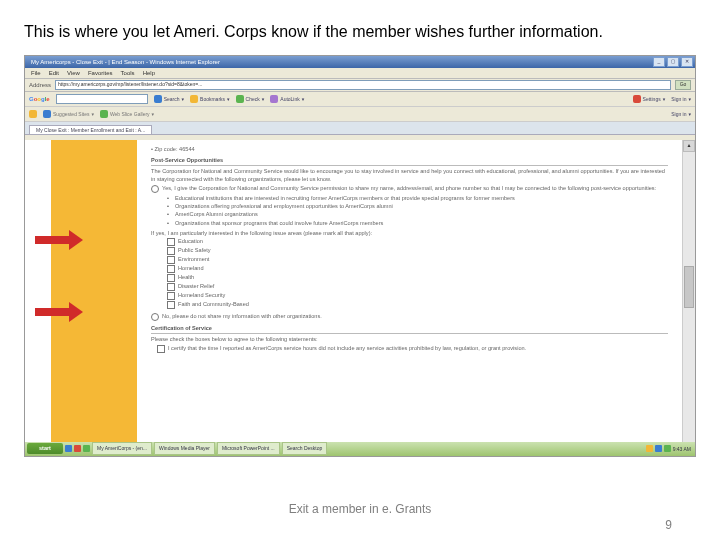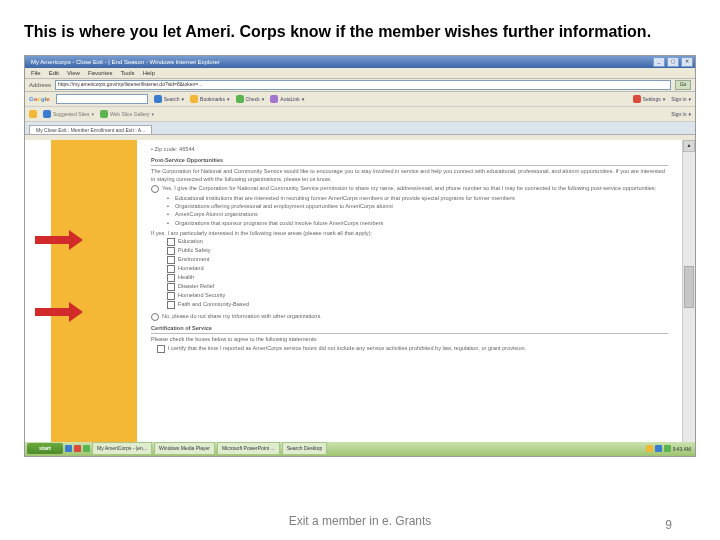--- a/index.html
+++ b/index.html
@@ -9,21 +9,21 @@
     background: #fff;
     font-family: Arial, sans-serif;
     font-size: 6px;
     color: #333;
     position: relative;
     overflow: hidden;
   }
   .slide-header {
     padding: 22px 24px 6px 24px;
     font-size: 16px;
-    font-weight: bold;
+    font-weight: normal;
     color: #000;
     line-height: 1.3;
   }
   .screenshot {
     margin: 6px 24px 0 24px;
     border: 1px solid #999;
     background: #ece9d8;
     position: relative;
     height: 400px;
   }
@@ -80,21 +80,21 @@
     position:absolute; width:50px; height:20px; left:10px;
   }
   .arrow .shaft{position:absolute;left:0;top:6px;width:34px;height:8px;background:#d02a2a;}
   .arrow .head{position:absolute;left:34px;top:0;width:0;height:0;border-top:10px solid transparent;border-bottom:10px solid transparent;border-left:14px solid #d02a2a;}
   
   .taskbar{position:absolute;left:0;right:0;bottom:0;height:14px;background:linear-gradient(#cbe2b0,#9ec46f);display:flex;align-items:center;padding:0 2px;gap:2px;}
   .start{width:36px;height:11px;background:linear-gradient(#6aaa3c,#4e8b2b);border-radius:2px;color:#fff;font-size:5.5px;font-weight:bold;text-align:center;line-height:11px;}
   .taskbtn{height:11px;background:#dfeccd;border:1px solid #a9c487;padding:0 4px;font-size:5px;line-height:10px;color:#334;}
   .tray{margin-left:auto;display:flex;gap:2px;align-items:center;font-size:5px;color:#334;padding-right:2px;}
   .trayicon{width:7px;height:7px;border-radius:1px;}
-  .footer-center{position:absolute;left:0;right:0;bottom:12px;text-align:center;font-size:12px;color:#7f7f7f;}
+  .footer-center{position:absolute;left:0;right:0;bottom:24px;text-align:center;font-size:12px;color:#7f7f7f;}
   .footer-page{position:absolute;right:48px;bottom:8px;font-size:12px;color:#7f7f7f;}
 </style>
 </head>
 <body>
 
 <div class="slide-header">
   <div>This is where you let Ameri. Corps know if the member wishes further information.</div>
 </div>
 
 <div class="screenshot">

